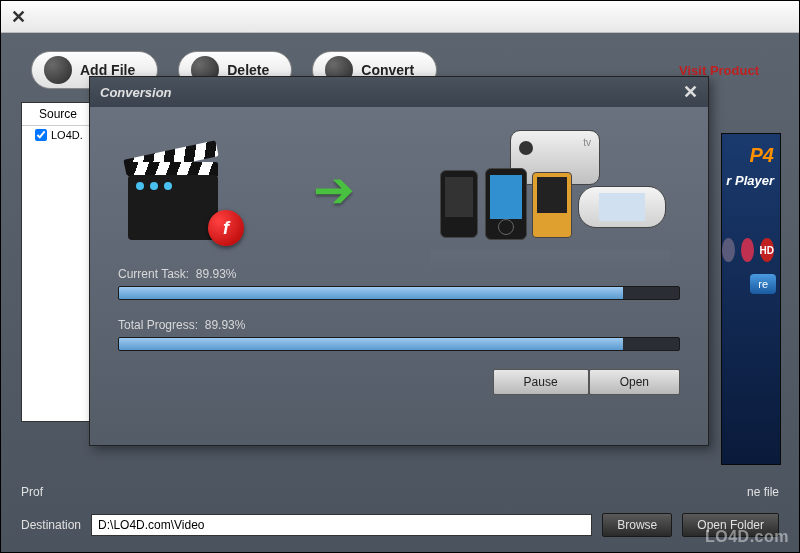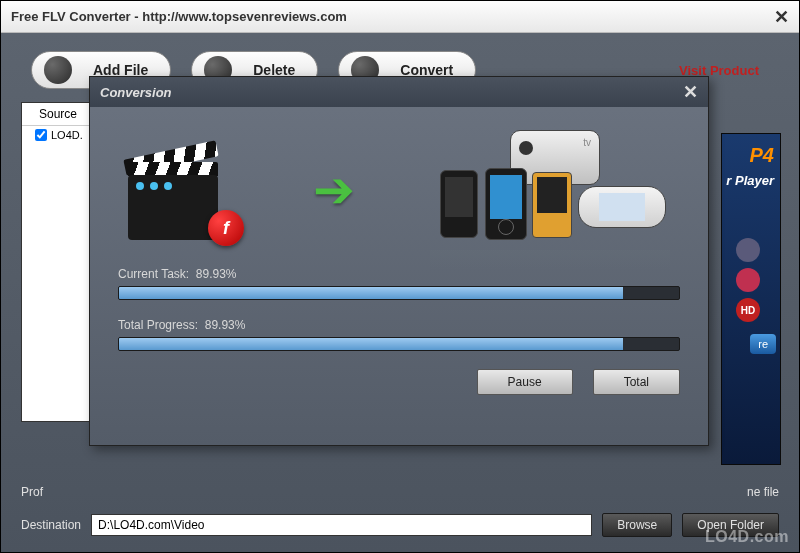--- a/index.html
+++ b/index.html
@@ -53,21 +53,21 @@
     padding: 8px 20px;
     align-items: center;
   }
   .main-btn {
     background: linear-gradient(#fefefe, #e0e0e0);
     border: 1px solid #888;
     border-radius: 20px;
     padding: 6px 22px 6px 12px;
     display: flex;
     align-items: center;
-    gap: 21px;
+    gap: 8px;
     cursor: pointer;
     font-size: 14px;
     font-weight: bold;
     color: #222;
     height: 38px;
   }
   .main-btn .circ {
     width: 28px;
     height: 28px;
     border-radius: 50%;
@@ -118,21 +118,21 @@
     background: linear-gradient(#1a3a6e, #0a1a3a);
     border: 1px solid #0a0a0a;
     color: #fff;
     font-size: 11px;
     padding-top: 10px;
     text-align: right;
     overflow: hidden;
   }
   .banner .p4 { color: #ff9000; font-size: 20px; font-weight: bold; padding-right: 6px; font-style: italic;}
   .banner .player { color: #fff; font-size: 13px; font-weight: bold; padding-right: 6px; font-style: italic; margin-top: 6px;}
-  .banner .circles { margin-top: 50px; display: flex; flex-direction: column; gap: 6px; align-items: center; padding-right: 6px;}
+  .banner .circles { margin-top: 50px; display: flex; flex-direction: row; gap: 6px; align-items: flex-start; padding-right: 6px;}
   .banner .c { width: 24px; height: 24px; border-radius: 50%; display: flex; align-items: center; justify-content: center; font-size: 10px; font-weight: bold;}
   .banner .more-btn { background: linear-gradient(#4a9ae0,#1a5aa0); color:#fff; border:none; padding:4px 8px; border-radius:4px; margin-top:12px; font-size:11px; float:right; margin-right:4px;}
   .bottom-row {
     position: absolute;
     bottom: 15px;
     left: 20px;
     right: 20px;
   }
   .prof-line {
     color: #e0e0e0;
@@ -311,21 +311,20 @@
     position: relative;
     overflow: hidden;
   }
   .prog-fill {
     height: 100%;
     background: linear-gradient(#9ecaf0, #5a9ad0);
   }
   .dialog-btns {
     display: flex;
     justify-content: flex-end;
-    gap: 20px;
     margin-top: 6px;
   }
   .dlg-btn {
     background: linear-gradient(#e8e8e8, #b8b8b8);
     border: 1px solid #555;
     padding: 5px 30px;
     font-size: 12px;
     cursor: pointer;
     border-radius: 2px;
     color: #222;
@@ -339,21 +338,20 @@
     font-weight: bold;
     z-index: 200;
     letter-spacing: 0.5px;
   }
 </style>
 </head>
 <body>
 
 <div class="outer-frame">
   <div class="title-bar">
-    <span class="title-text">Free FLV Converter - http://www.topsevenreviews.com</span>
     <span class="close-x">✕</span>
   </div>
 
   <div class="main-area">
     <div class="toolbar">
       <div class="main-btn">
         <span class="circ"></span>
         <span>Add File</span>
       </div>
       <div class="main-btn">
@@ -441,19 +439,19 @@
         <div class="prog-label">
           <span>Total Progress:</span>&nbsp;&nbsp;<span>89.93%</span>
         </div>
         <div class="prog-bar">
           <div class="prog-fill" id="fill-total" style="width: 89.93%;"></div>
         </div>
       </div>
 
       <div class="dialog-btns">
         <button class="dlg-btn">Pause</button>
-        <button class="dlg-btn">Total</button>
+        <button class="dlg-btn">Open</button>
       </div>
     </div>
   </div>
 
   <div class="watermark">LO4D.com</div>
 </div>
 
 </body></html>

